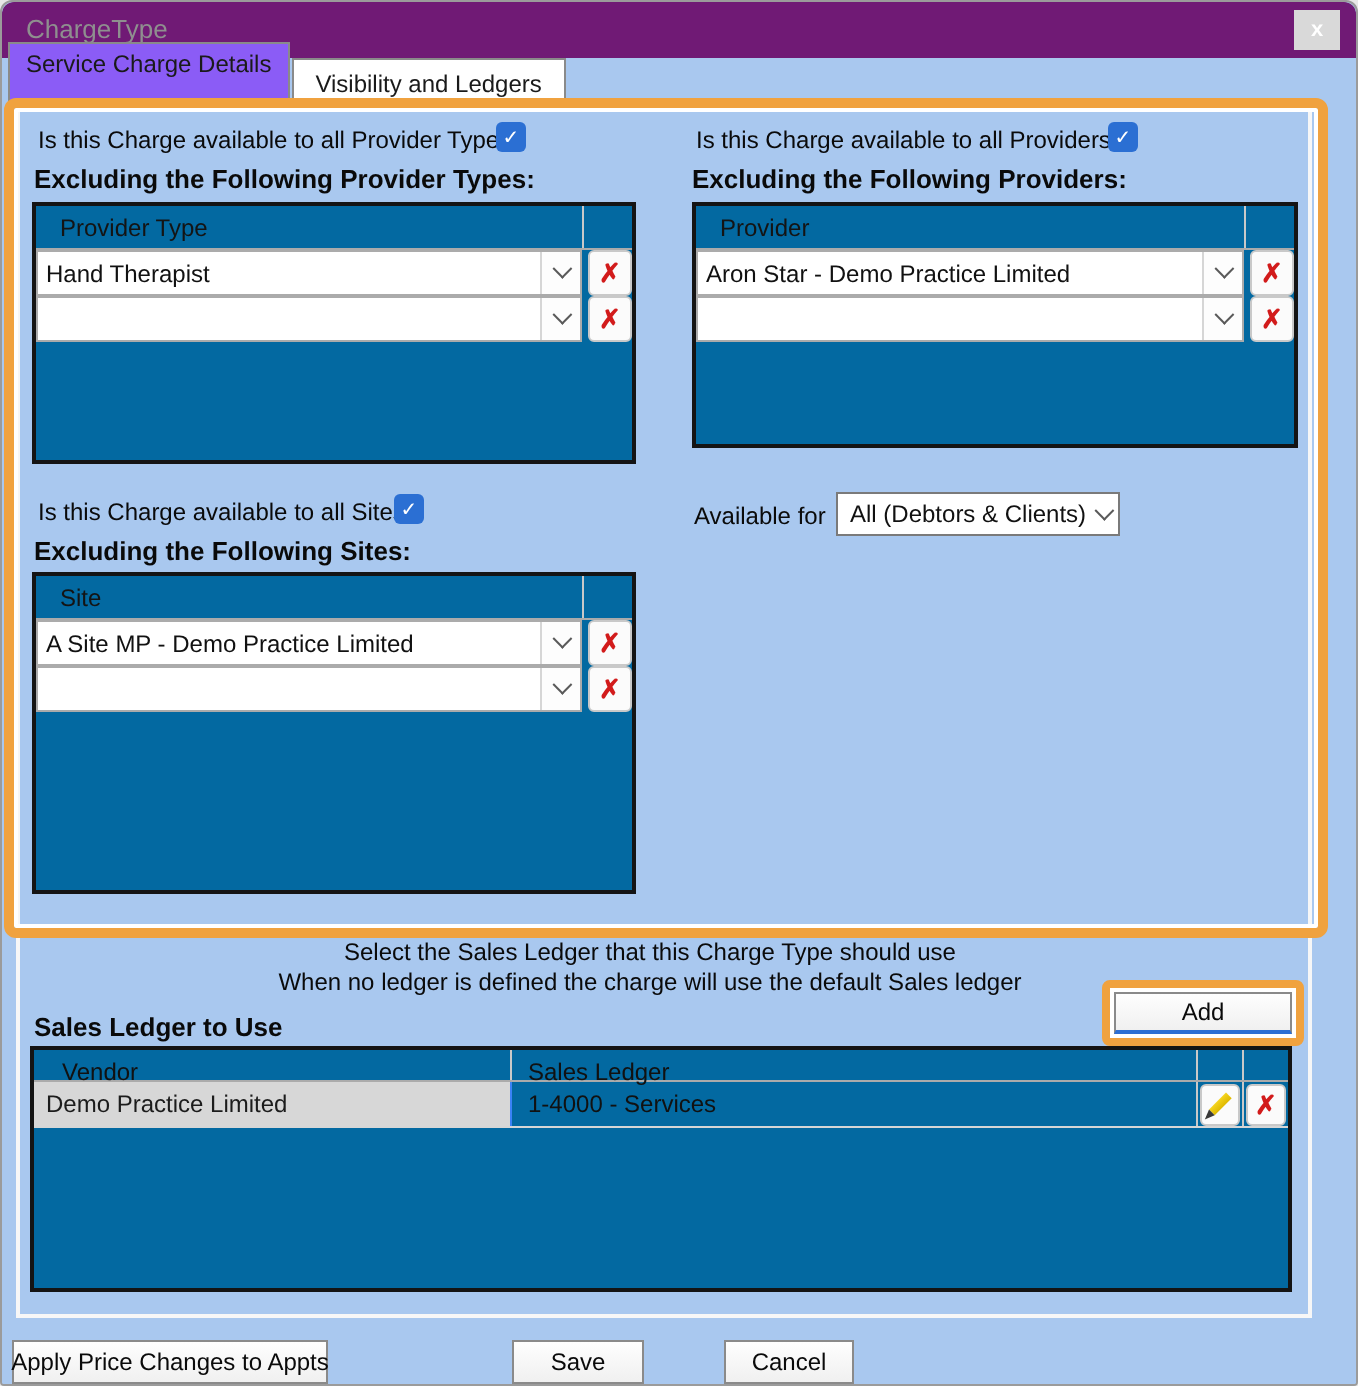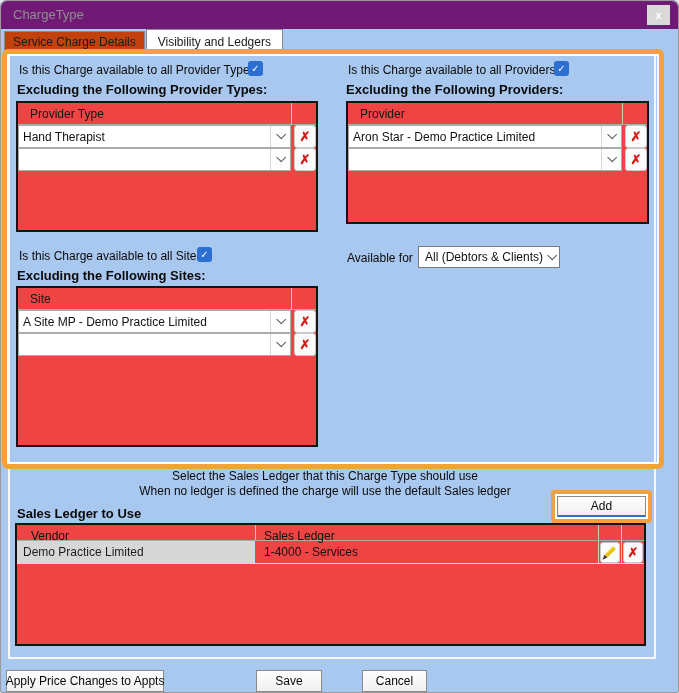--- a/index.html
+++ b/index.html
@@ -20,22 +20,22 @@
     line-height:28px; padding-left:12px; color:#8f8f8f; font-size:13px;
   }
   .close-btn {
     position:absolute; right:8px; top:4px; width:23px; height:20px;
     background:#d9d9d9; color:#ffffff; font-size:11px; font-weight:bold;
     display:flex; align-items:center; justify-content:center; cursor:default;
   }
   .tabstrip { position:absolute; left:0; top:28px; right:0; height:24px;
     display:flex; align-items:flex-end; padding-left:3px; }
   .tab {
-    height:22px; padding:0 8px; line-height:21px;
-    background:#c2410c; border:1px solid #8a8a8a; border-bottom:none;
+    height:32px; padding:0 8px; line-height:21px;
+    background:#8b5cf6; border:1px solid #8a8a8a; border-bottom:none;
     margin-right:1px; color:#1a1a1a; white-space:nowrap;
   }
   .tab.active { height:24px; line-height:24px; background:#ffffff; z-index:2; padding:0 11px; }
   .content { position:absolute; left:0; top:52px; right:0; bottom:0; background:#a9c8ef; }
 
   .inner-panel { position:absolute; left:7px; top:-2px; width:648px; height:608px;
     border:2px solid #f7f7f7; pointer-events:none; }
 
   
   .annot {
@@ -47,21 +47,21 @@
 
   .lbl { position:absolute; color:#0a0a0a; white-space:nowrap; }
   .lbl-bold { font-weight:bold; font-size:13px; }
 
   .checkbox {
     position:absolute; width:15px; height:15px; border-radius:3px;
     background:#2b6fd3; color:#ffffff; font-size:10px;
     display:flex; align-items:center; justify-content:center; cursor:default;
   }
 
-  .xtable { position:absolute; background:#ef4444; border:2px solid #141414; }
+  .xtable { position:absolute; background:#0369a1; border:2px solid #141414; }
   .xhdr { display:flex; height:22px; border-bottom:1px solid #ababab; color:#141414; }
   .xhdr .hmain { flex:1; padding:4px 0 0 12px; }
   .xhdr .hx { width:25px; border-left:1px solid #c9c9c9; }
   .grid-row { display:flex; align-items:stretch; height:23px; }
   .combo { flex:1; display:flex; border:1px solid #ababab; background:#ffffff; }
   .combo .txt { flex:1; padding:4px 0 0 4px; overflow:hidden; white-space:nowrap; }
   .combo .arrow { width:20px; border-left:1px solid #d6d6d6; background:#fdfdfd;
     display:flex; align-items:center; justify-content:center; }
   .chev { width:7px; height:7px; border-right:1.6px solid #5a5a5a; border-bottom:1.6px solid #5a5a5a;
     transform:rotate(45deg) translate(-1px,-2px); }

